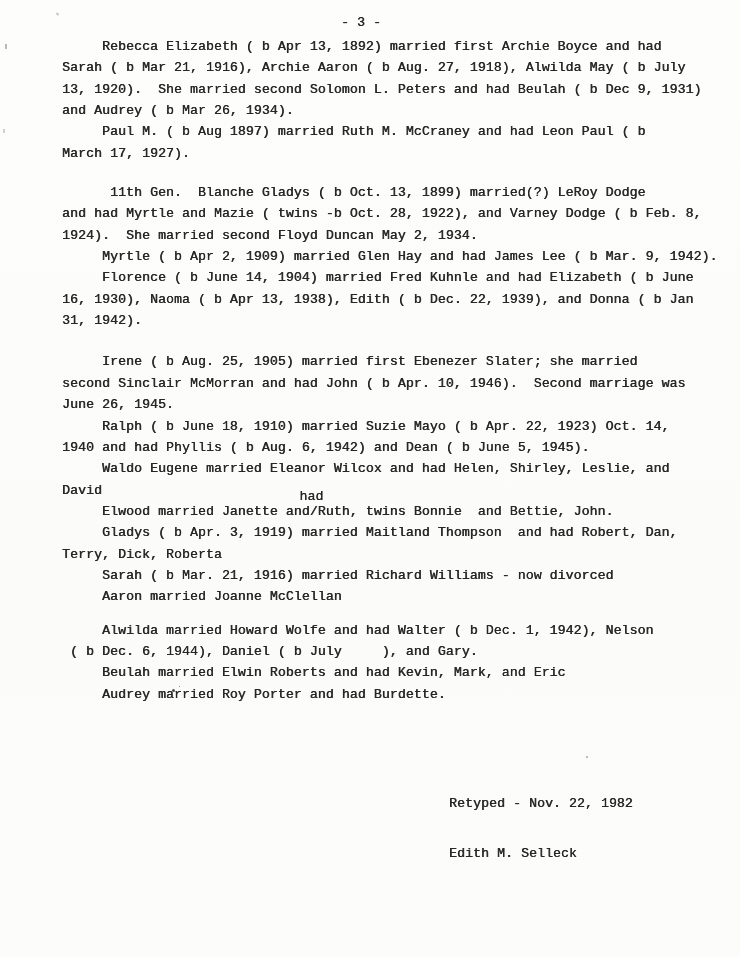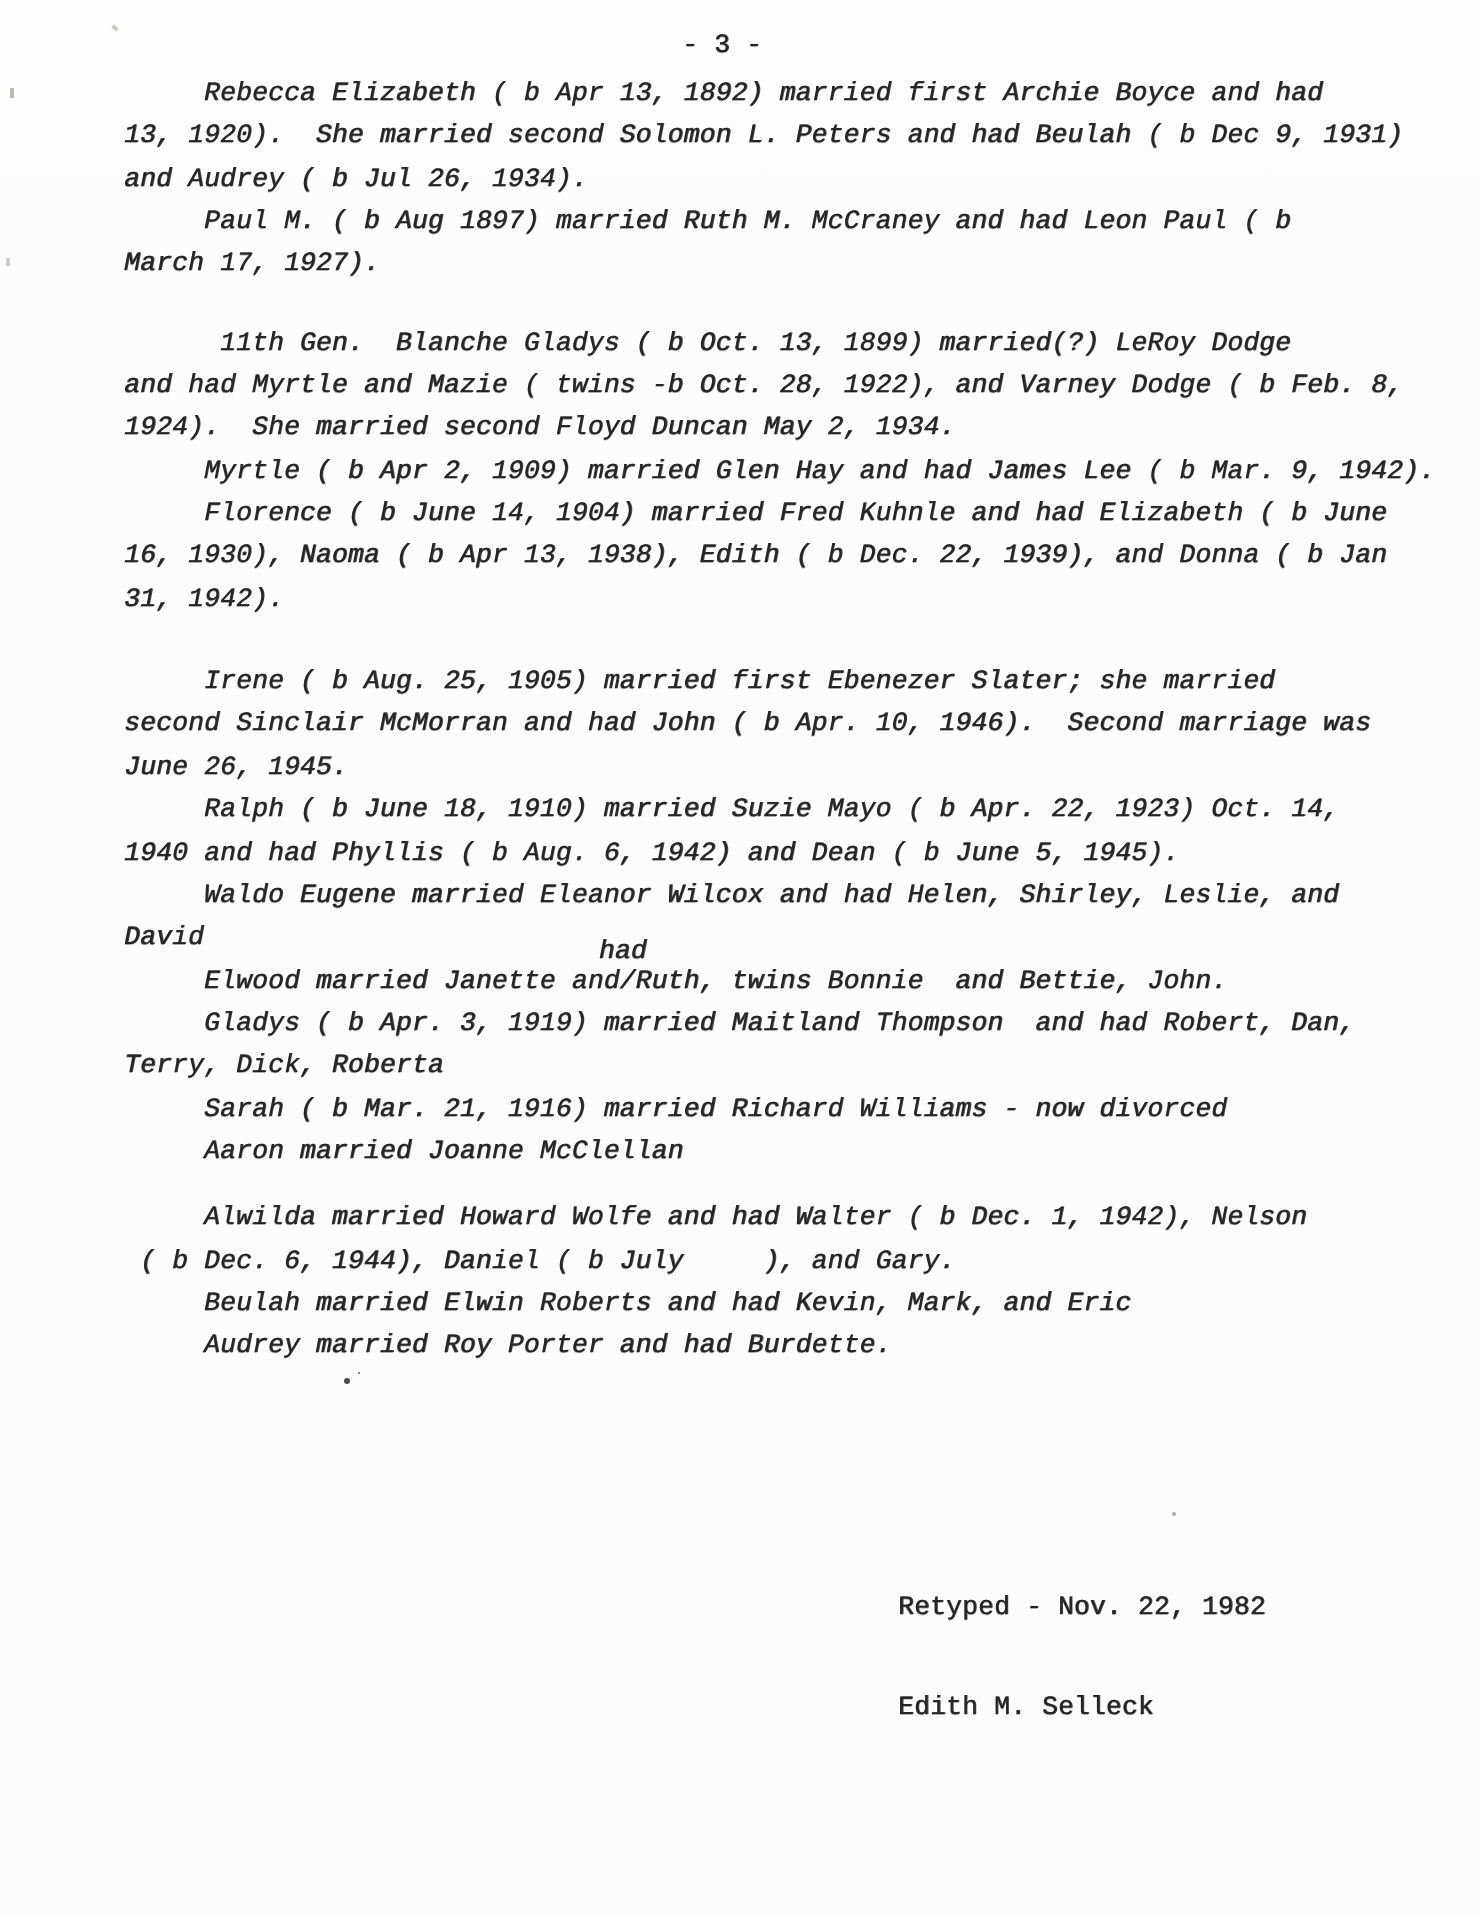--- a/index.html
+++ b/index.html
@@ -18,21 +18,21 @@
   .tw {
     font-size: 13.2px;
     letter-spacing: 0.08px;
     text-shadow: 0.45px 0 0 rgba(35,35,35,0.8), 0 0.35px 0 rgba(35,35,35,0.35);
   }
   .page-number {
     position: absolute; top: 15px; left: 341px;
     white-space: pre;
   }
   .body-lines {
-    position: absolute; top: 36px; left: 62px; width: 668px; font-style: italic;
+    position: absolute; top: 36px; left: 62px; width: 668px;
   }
   .line {
     white-space: pre;
     line-height: 21.35px;
     position: relative;
   }
   .insert-above {
     position: absolute;
     top: -11px;
     line-height: 14px;
@@ -53,22 +53,23 @@
 </style>
 </head>
 <body>
 
 <div class="page">
 
   <div class="page-number tw">- 3 -</div>
 
   <div class="body-lines tw">
       <div class="line">     Rebecca Elizabeth ( b Apr 13, 1892) married first Archie Boyce and had</div>
+      <div class="line">Sarah ( b Mar 21, 1916), Archie Aaron ( b Aug. 27, 1918), Alwilda May ( b July</div>
       <div class="line">13, 1920).  She married second Solomon L. Peters and had Beulah ( b Dec 9, 1931)</div>
-      <div class="line">and Audrey ( b Jul 26, 1934).</div>
+      <div class="line">and Audrey ( b Mar 26, 1934).</div>
       <div class="line">     Paul M. ( b Aug 1897) married Ruth M. McCraney and had Leon Paul ( b</div>
       <div class="line">March 17, 1927).</div>
       <div class="line" style="margin-top: 18px;">      11th Gen.  Blanche Gladys ( b Oct. 13, 1899) married(?) LeRoy Dodge</div>
       <div class="line">and had Myrtle and Mazie ( twins -b Oct. 28, 1922), and Varney Dodge ( b Feb. 8,</div>
       <div class="line">1924).  She married second Floyd Duncan May 2, 1934.</div>
       <div class="line">     Myrtle ( b Apr 2, 1909) married Glen Hay and had James Lee ( b Mar. 9, 1942).</div>
       <div class="line">     Florence ( b June 14, 1904) married Fred Kuhnle and had Elizabeth ( b June</div>
       <div class="line">16, 1930), Naoma ( b Apr 13, 1938), Edith ( b Dec. 22, 1939), and Donna ( b Jan</div>
       <div class="line">31, 1942).</div>
       <div class="line" style="margin-top: 20px;">     Irene ( b Aug. 25, 1905) married first Ebenezer Slater; she married</div>

